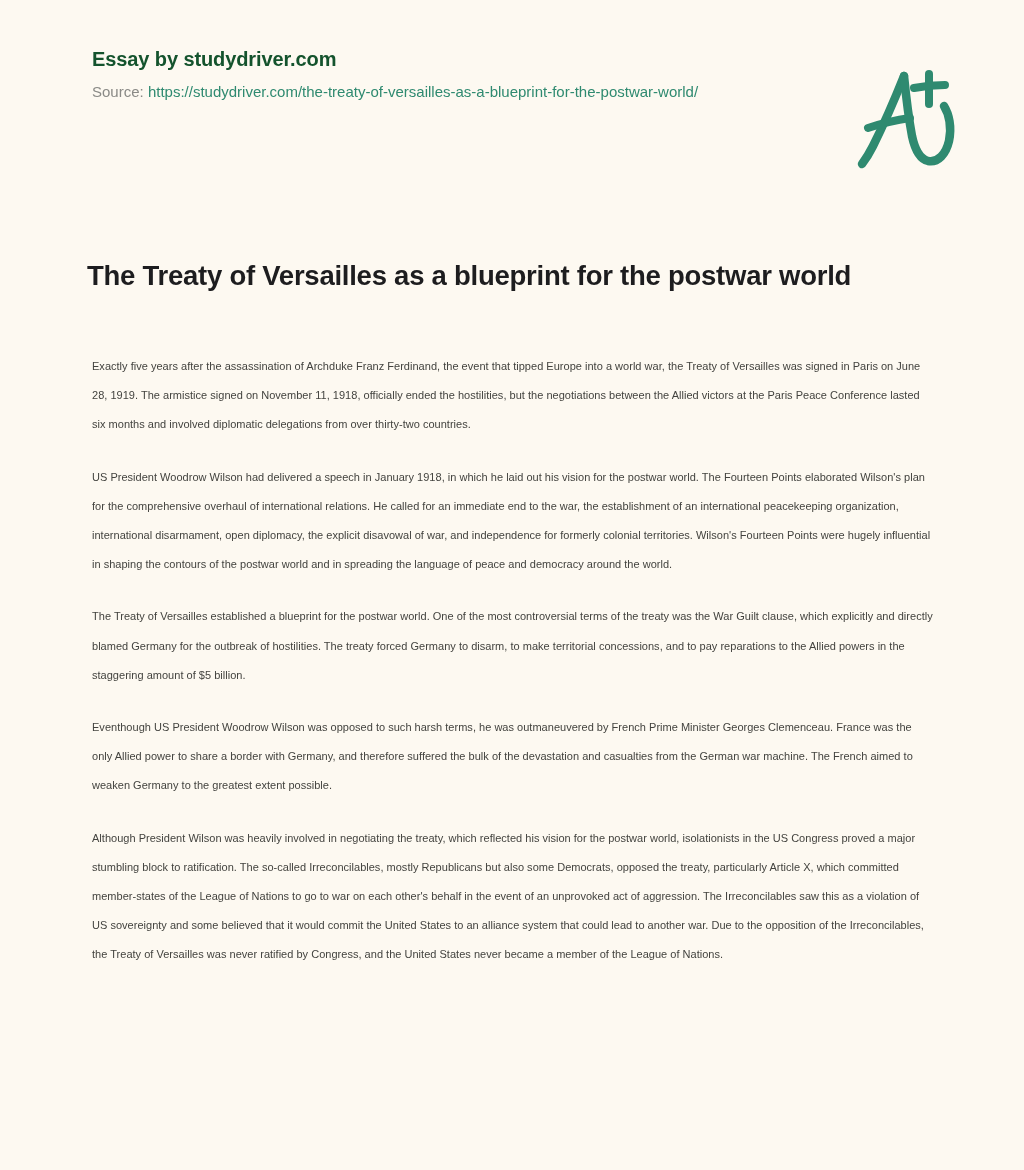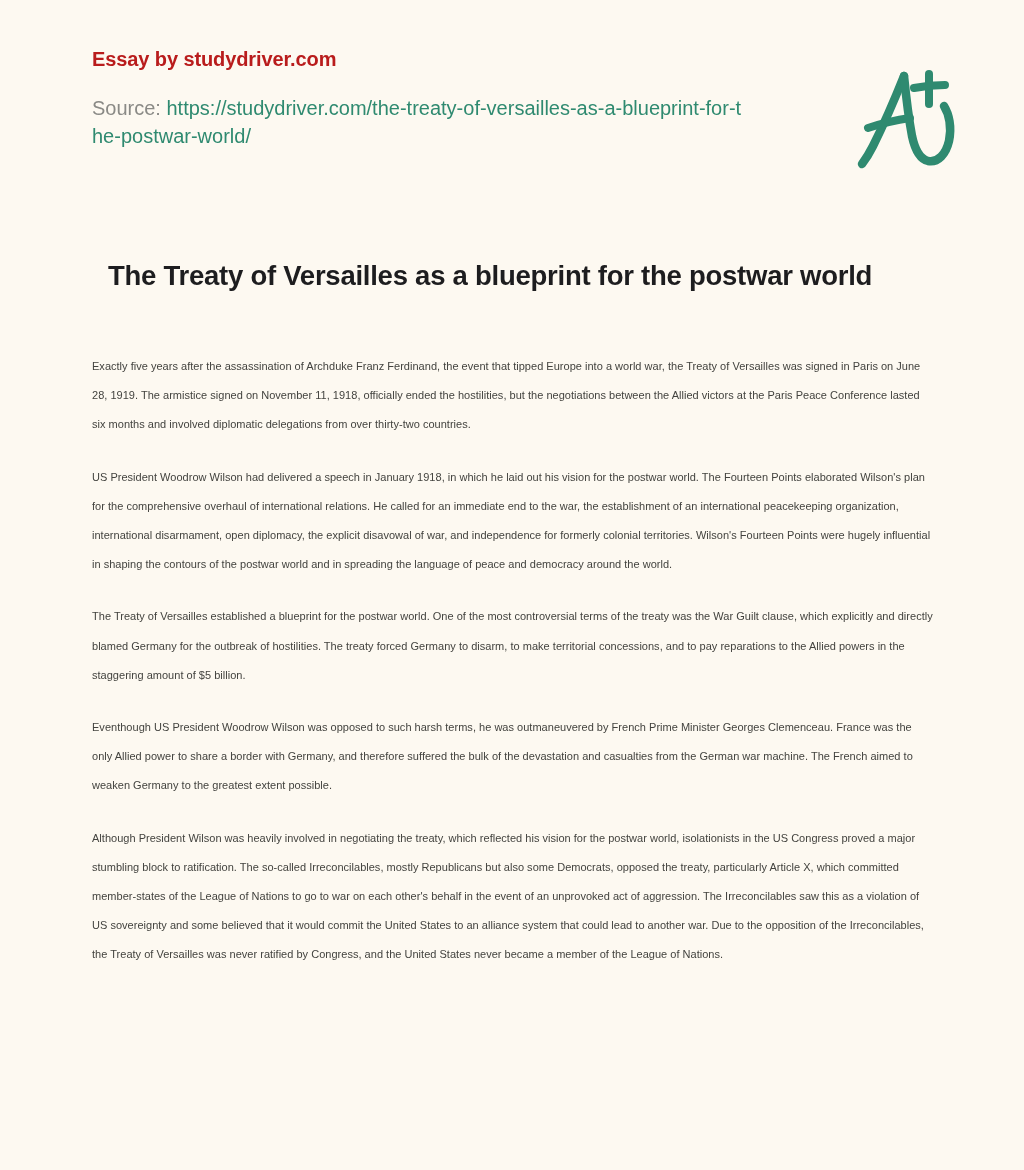--- a/index.html
+++ b/index.html
@@ -30,28 +30,28 @@
     position: absolute;
     left: 92px;
     top: 46px;
     width: 700px;
   }
 
   .essay-by {
     font-size: 20px;
     font-weight: bold;
     letter-spacing: -0.1px;
-    color: #b91c1c;
+    color: #14532d;
     line-height: 26px;
     white-space: nowrap;
   }
 
   .source-line {
-    margin-top: 22px;
-    font-size: 20px;
+    margin-top: 6px;
+    font-size: 15px;
     line-height: 28px;
     color: #8a8a86;
     max-width: 660px;
     word-break: break-all;
   }
 
   .source-label {
     color: #8a8a86;
   }
 
@@ -66,21 +66,21 @@
     right: 48px;
     top: 62px;
     width: 130px;
     height: 118px;
   }
   .logo svg { display: block; width: 100%; height: 100%; }
 
   
   .title {
     position: absolute;
-    left: 108px;
+    left: 87px;
     top: 256px;
     width: 840px;
     font-size: 27.5px;
     font-weight: bold;
     line-height: 39px;
     letter-spacing: -0.25px;
     color: #1d1d1f;
   }
 
   

